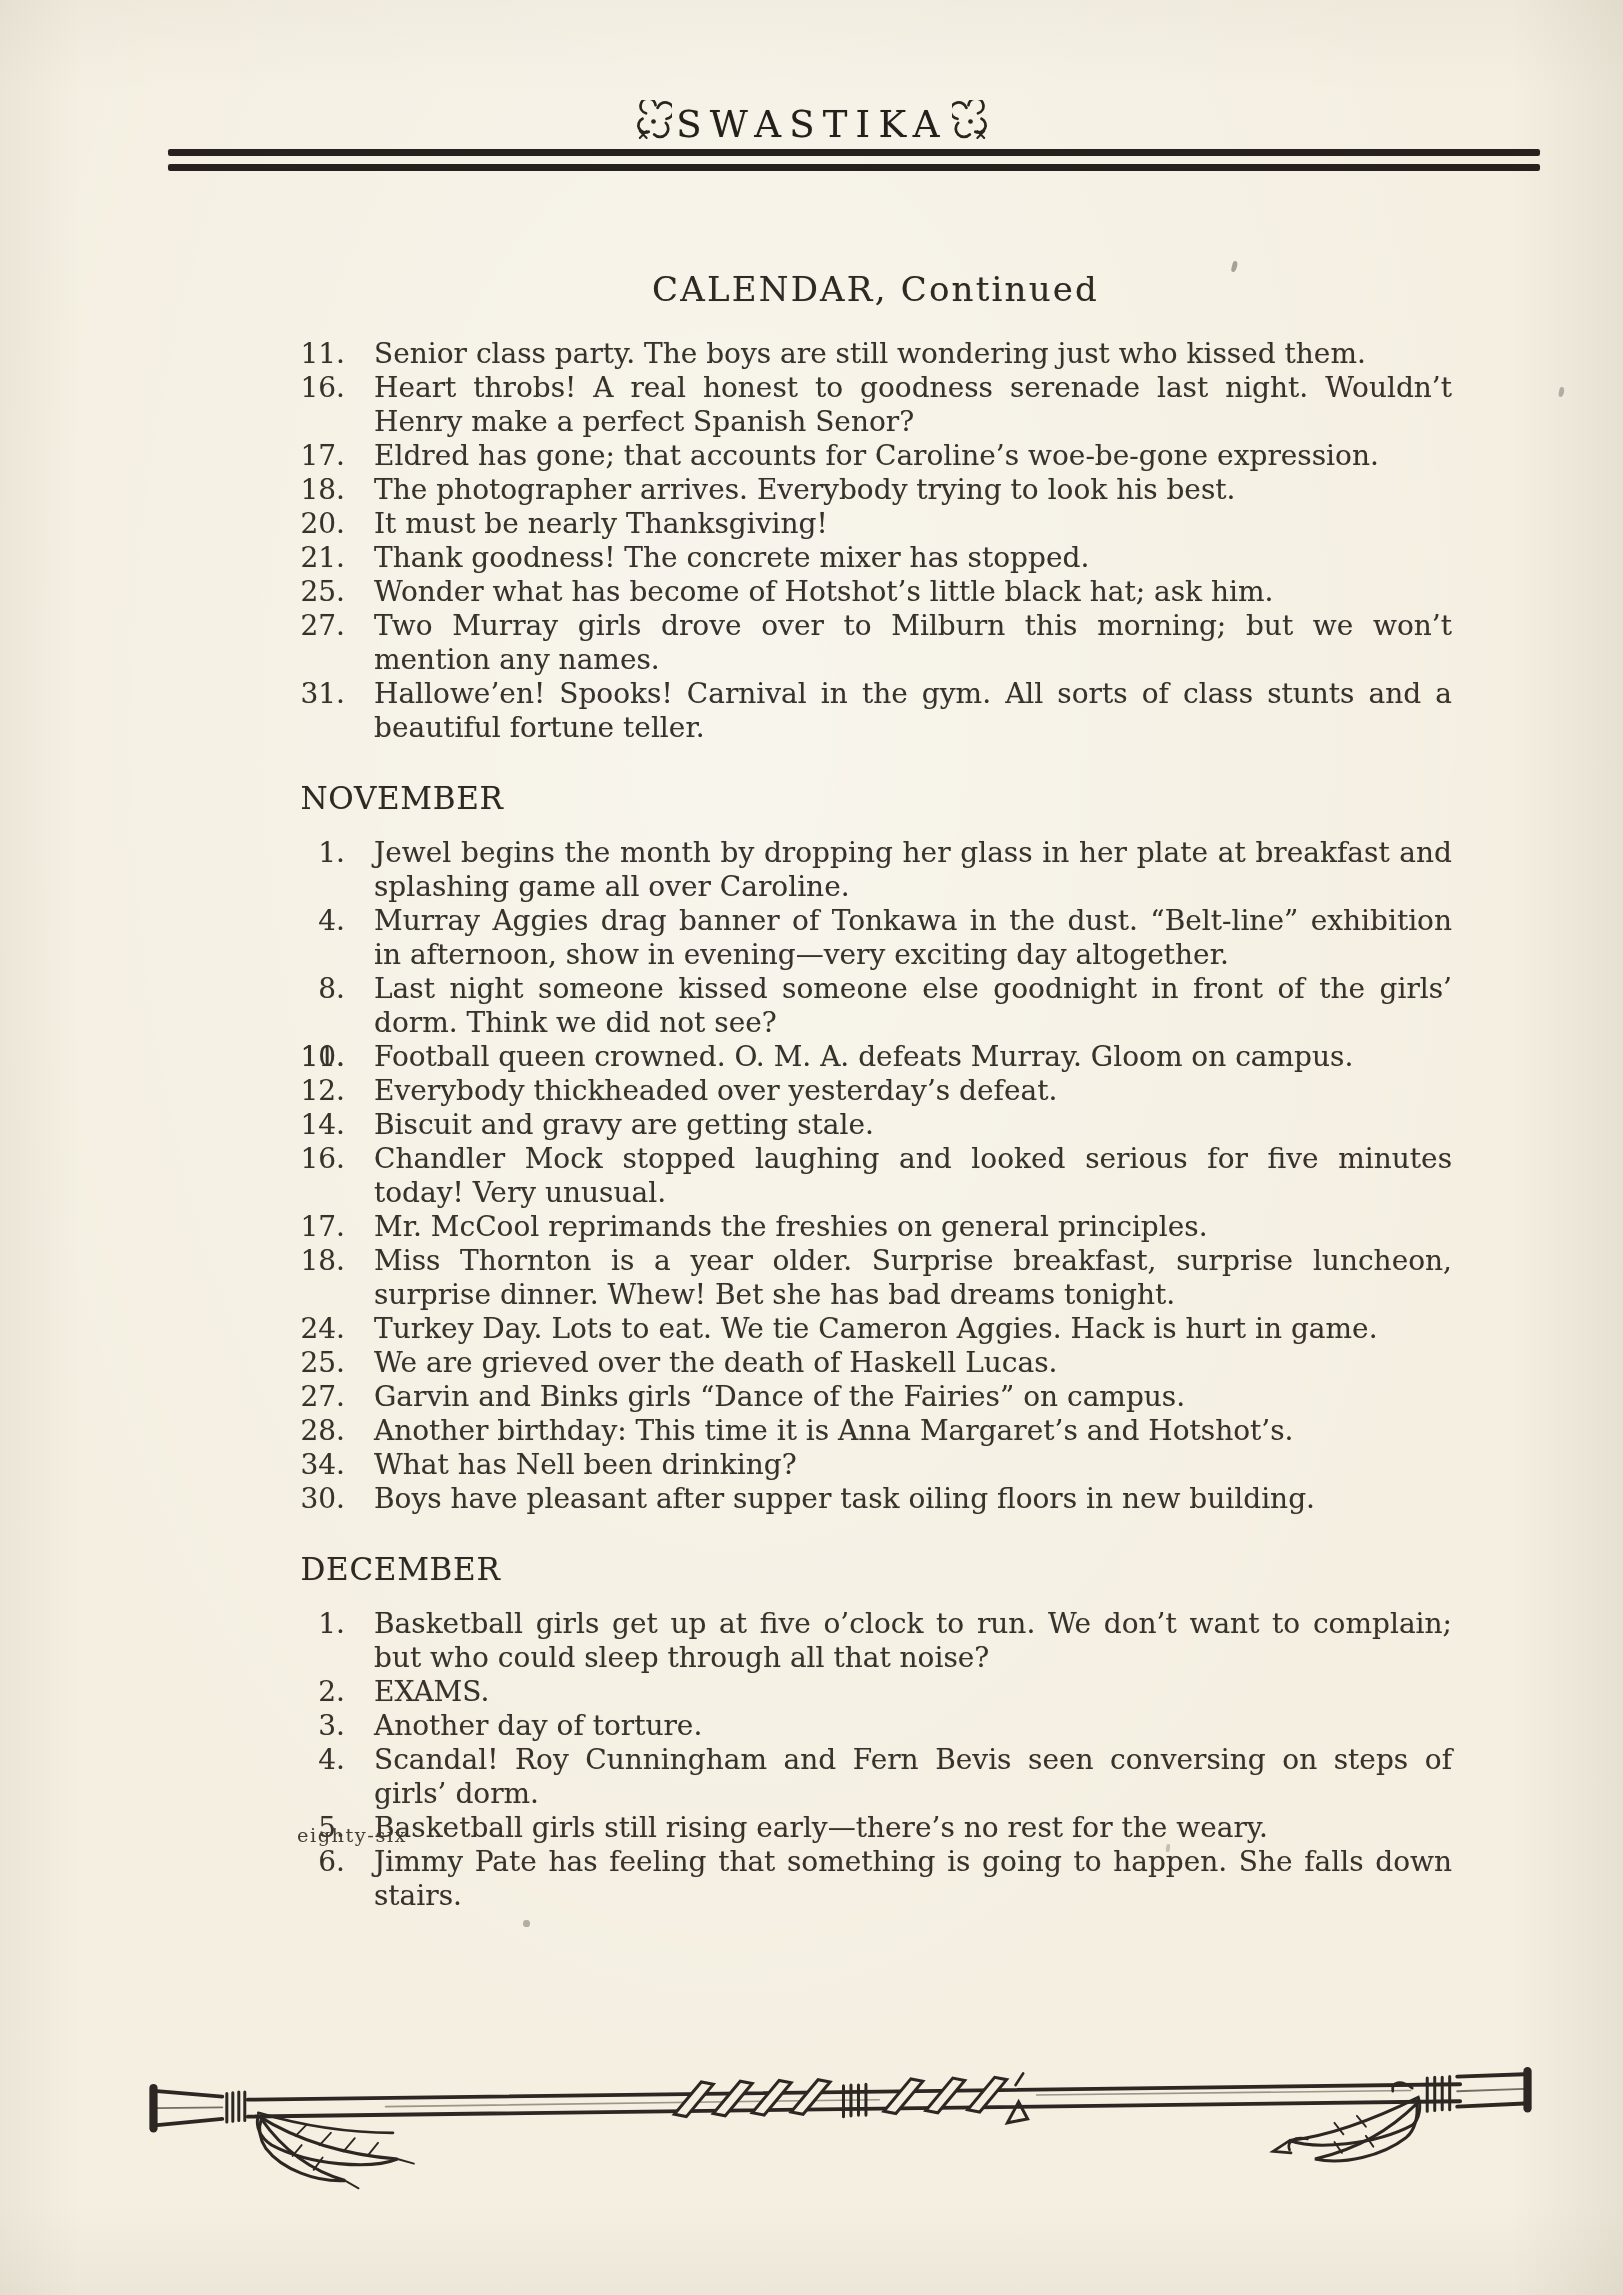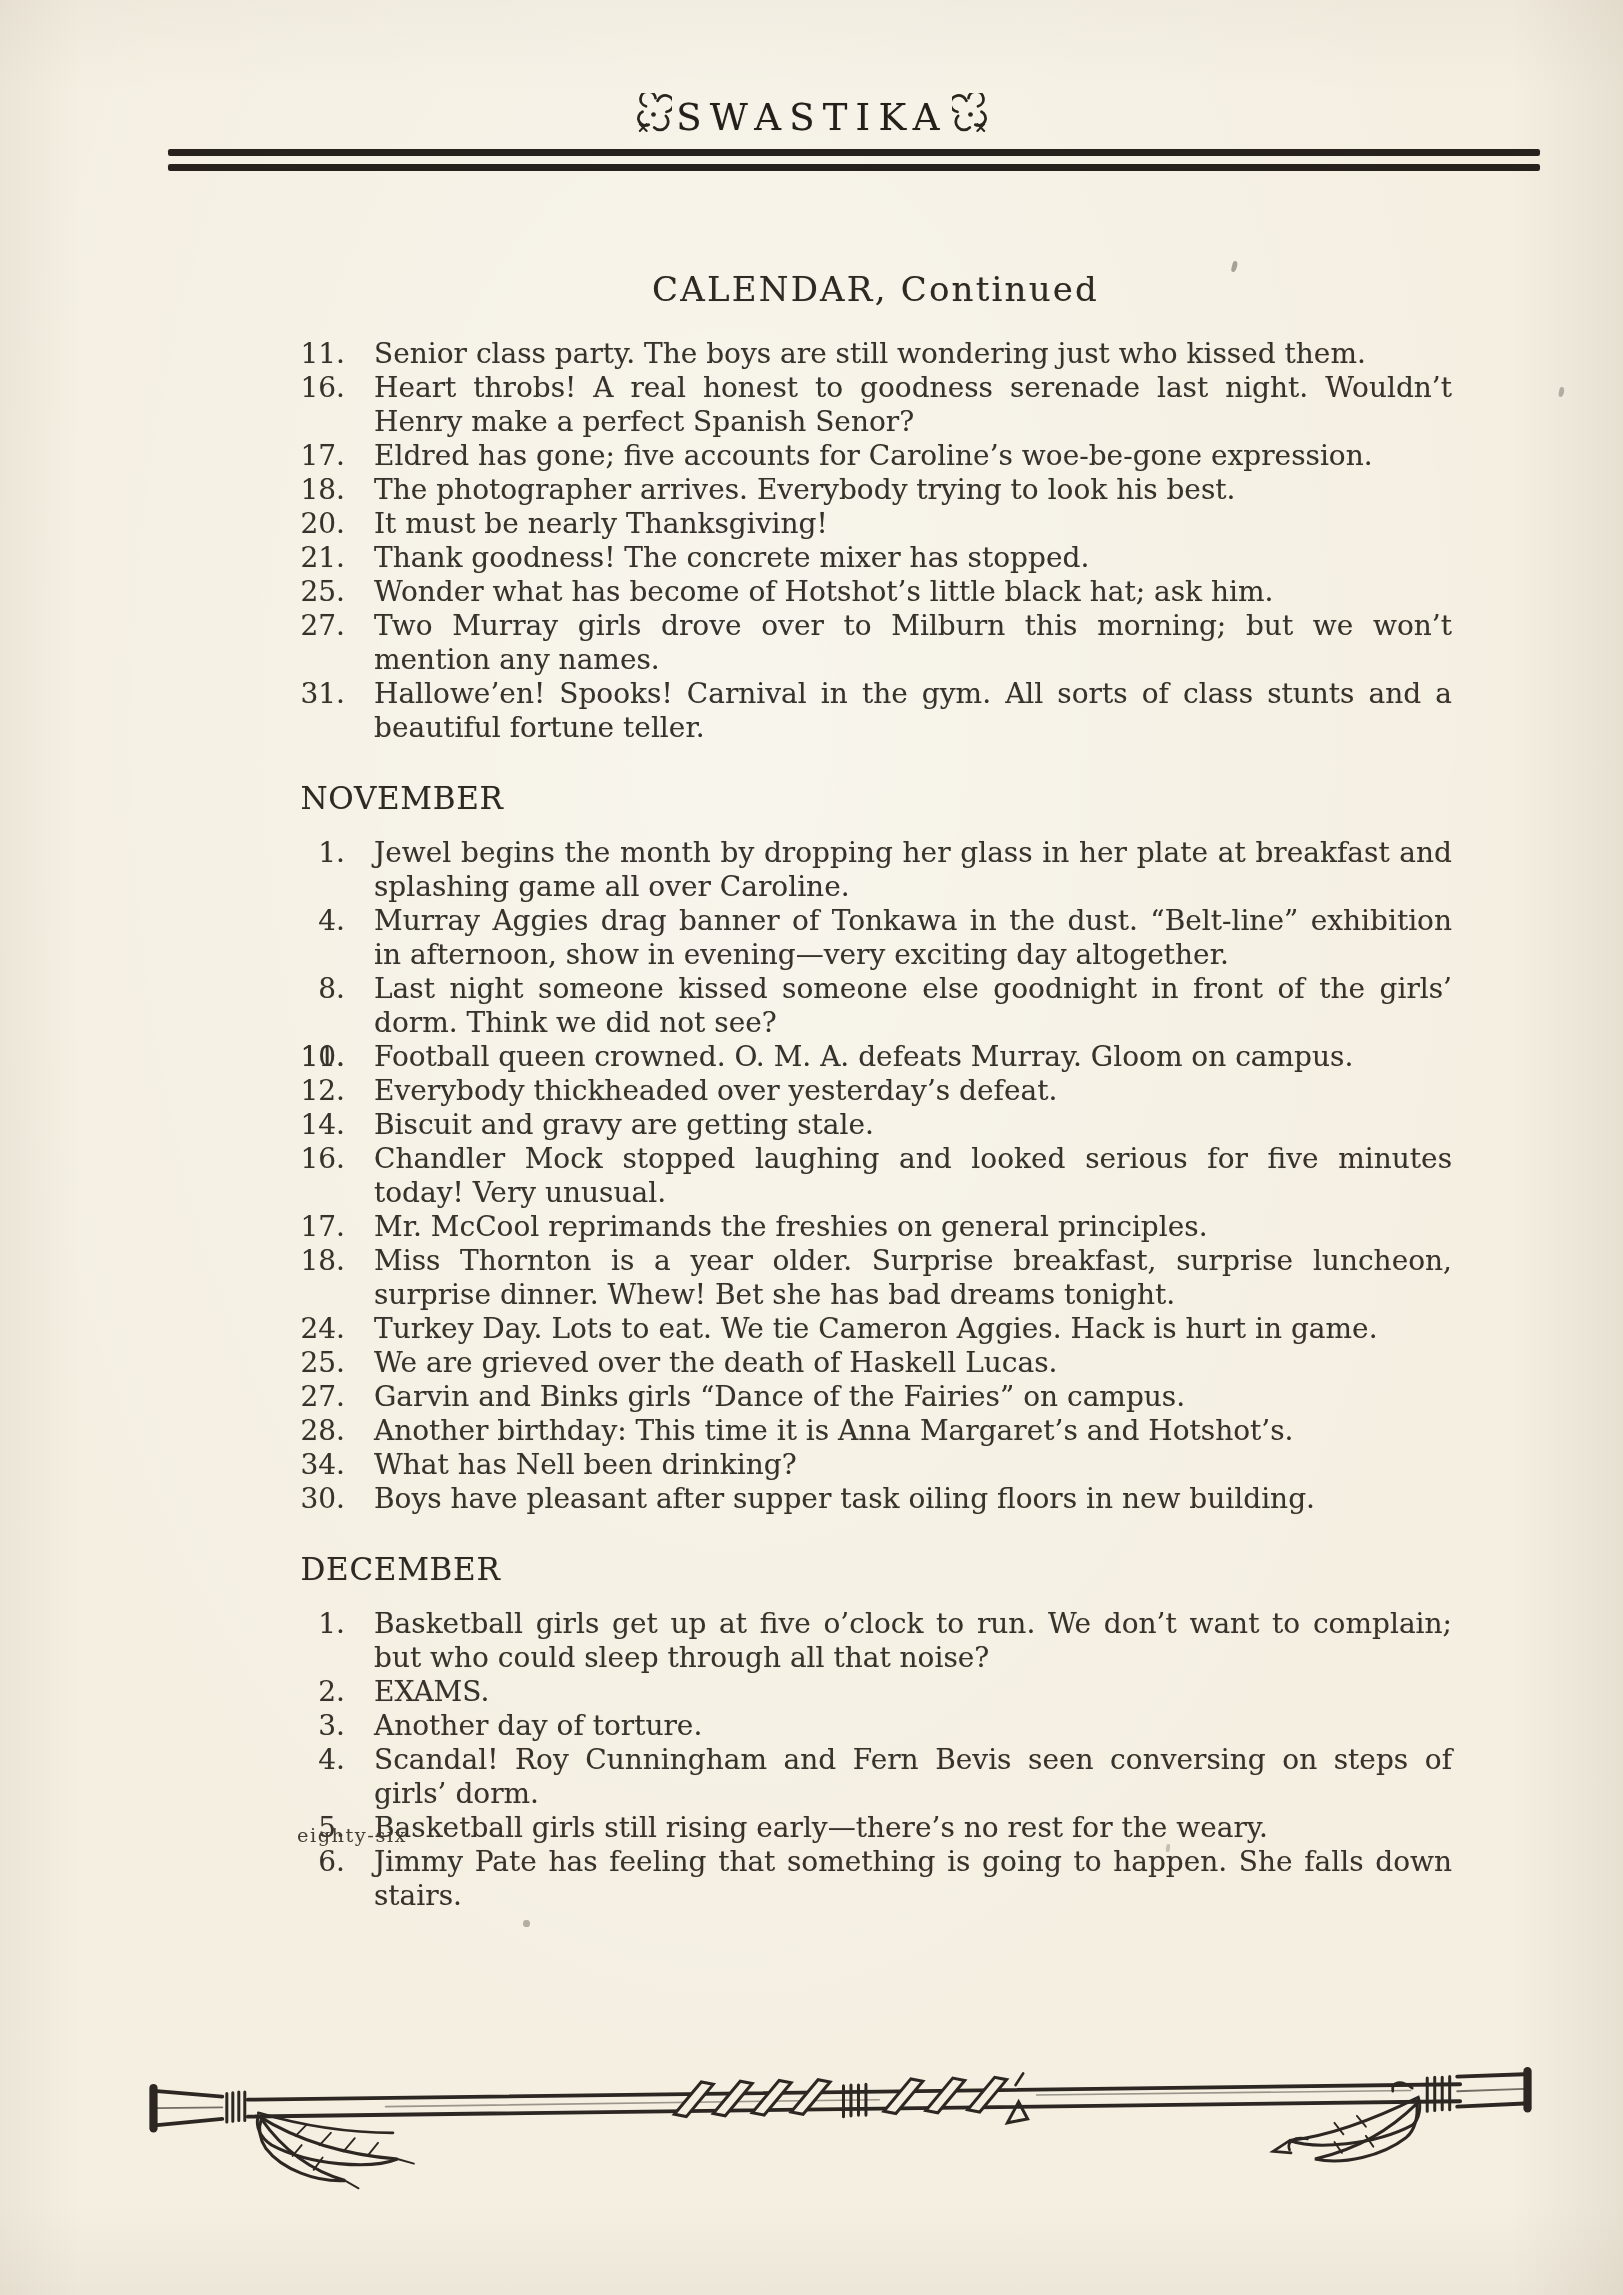--- a/index.html
+++ b/index.html
@@ -12,21 +12,21 @@
     background:#f4efe1;
     background-image:
       radial-gradient(ellipse at 45% 32%, rgba(255,255,255,0.40), rgba(255,255,255,0) 62%),
       linear-gradient(to right, rgba(92,78,54,0.06), rgba(0,0,0,0) 5%, rgba(0,0,0,0) 93%, rgba(92,78,54,0.09)),
       linear-gradient(to bottom, rgba(92,78,54,0.04), rgba(0,0,0,0) 4%, rgba(0,0,0,0) 96%, rgba(92,78,54,0.05));
     color:#36312b;
     font-family:"DejaVu Serif","Liberation Serif",serif;
   }
   
   .masthead{
-    position:absolute;top:93px;left:0;width:100%;
+    position:absolute;top:100px;left:0;width:100%;
     display:flex;justify-content:center;align-items:flex-end;gap:4px;
   }
   .masthead-title{
     font-size:37px;line-height:1;letter-spacing:8.2px;
     color:#241f1a;text-shadow:0 0 0.7px rgba(36,31,26,.45);
   }
   .fleuron{width:37px;height:43px;display:block;}
   .fleuron.right{transform:scaleX(-1);}
   .rule{position:absolute;left:168px;width:1372px;height:6.7px;background:#26211c;border-radius:2.2px;}
   .rule.top{top:149px;}
@@ -96,21 +96,21 @@
     </svg>
   </div>
   <div class="rule top"></div>
   <div class="rule bottom"></div>
 
   <div class="page-title">CALENDAR, Continued</div>
 
   <div class="calendar" id="calendar">
       <div class="entry"><span class="num">11.</span><span>Senior class party.  The boys are still wondering just who kissed them.</span></div>
       <div class="entry"><span class="num">16.</span><span>Heart throbs!  A real honest to goodness serenade last night.  Wouldn’t Henry make a perfect Spanish Senor?</span></div>
-      <div class="entry"><span class="num">17.</span><span>Eldred has gone; five accounts for Caroline’s woe-be-gone expression.</span></div>
+      <div class="entry"><span class="num">17.</span><span>Eldred has gone; that accounts for Caroline’s woe-be-gone expression.</span></div>
       <div class="entry"><span class="num">18.</span><span>The photographer arrives.  Everybody trying to look his best.</span></div>
       <div class="entry"><span class="num">20.</span><span>It must be nearly Thanksgiving!</span></div>
       <div class="entry"><span class="num">21.</span><span>Thank goodness!  The concrete mixer has stopped.</span></div>
       <div class="entry"><span class="num">25.</span><span>Wonder what has become of Hotshot’s little black hat; ask him.</span></div>
       <div class="entry"><span class="num">27.</span><span>Two Murray girls drove over to Milburn this morning; but we won’t mention any names.</span></div>
       <div class="entry"><span class="num">31.</span><span>Hallowe’en!  Spooks!  Carnival in the gym.  All sorts of class stunts and a beautiful fortune teller.</span></div>
       <div class="month-heading">NOVEMBER</div>
       <div class="entry"><span class="num">1.</span><span>Jewel begins the month by dropping her glass in her plate at breakfast and splashing game all over Caroline.</span></div>
       <div class="entry"><span class="num">4.</span><span>Murray Aggies drag banner of Tonkawa in the dust.  “Belt-line” exhibition in afternoon, show in evening—very exciting day altogether.</span></div>
       <div class="entry"><span class="num">8.</span><span>Last night someone kissed someone else goodnight in front of the girls’ dorm.  Think we did not see?</span></div>

